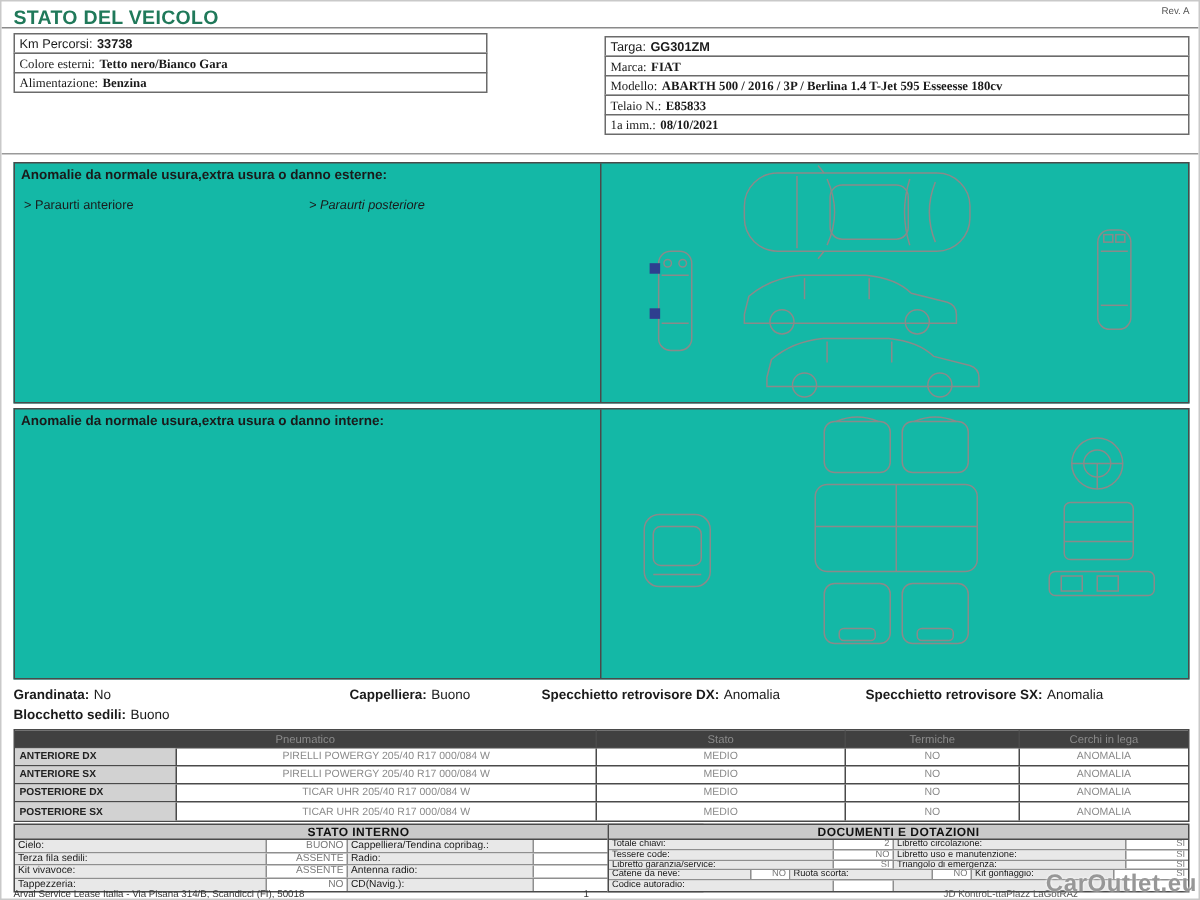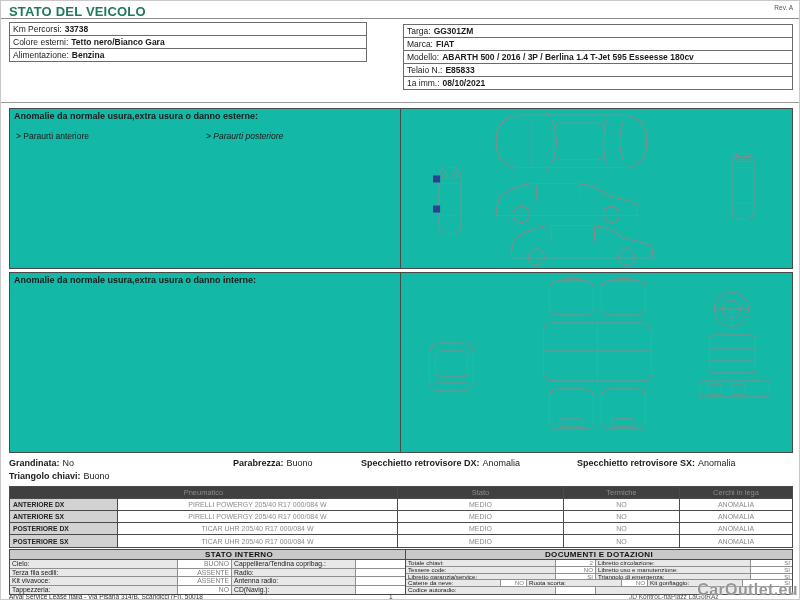--- a/index.html
+++ b/index.html
@@ -6,24 +6,24 @@
   *{margin:0;padding:0;box-sizing:border-box;}
   html,body{width:800px;height:600px;background:#fff;}
   body{font-family:"Liberation Sans",sans-serif;color:#1a1a1a;}
   .page{position:relative;width:800px;height:600px;background:#fff;border:1px solid #c9c9c9;overflow:hidden;}
 
   .title{position:absolute;left:8px;top:3px;font-size:13px;font-weight:bold;color:#20795a;letter-spacing:.2px;}
   .rev{position:absolute;right:6px;top:3px;font-size:6.5px;color:#555;}
   .hline{position:absolute;left:0;right:0;top:17px;border-top:1px solid #8a8a8a;}
   .divider{position:absolute;left:0;right:0;top:101px;border-top:1px solid #9a9a9a;}
 
-  .info-left{position:absolute;left:8px;top:21px;width:358px;}
+  .info-left{position:absolute;left:8px;top:21px;width:316px;}
   .info-right{position:absolute;left:402px;top:23px;width:390px;}
   .inforow{border:1px solid #6b6b6b;padding:1px 3px;font-size:8.5px;line-height:10px;background:#fff;}
-  .inforow + .inforow{margin-top:-1px;}
+  .inforow + .inforow{margin-top:-1px;font-family:Liberation Serif, serif;}
   .ilbl{font-weight:normal;}
   .ival{font-weight:bold;margin-left:3px;}
 
   .dbox{position:absolute;left:8px;width:784px;border:1px solid #4a4a4a;background:#14b8a6;}
   .box-ext{top:107px;height:161px;}
   .box-int{top:271px;height:181px;}
   .box-title{position:absolute;left:4px;top:2px;font-size:9px;font-weight:bold;}
   .ditem{position:absolute;font-size:8.5px;top:22px;}
   .diagram-panel{position:absolute;right:0;top:0;bottom:0;width:392px;border-left:1px solid #4a4a4a;}
   .diagram-panel svg{display:block;width:100%;height:100%;}
@@ -172,24 +172,24 @@
           <rect x="298" y="108" width="70" height="16" rx="4"></rect>
           <rect x="306" y="111" width="14" height="10"></rect>
           <rect x="330" y="111" width="14" height="10"></rect>
         </g>
       </svg>
     </div>
   </div>
 
   <div class="summary">
     <span class="sumitem" style="left:0;top:0;"><span class="slbl">Grandinata:</span><span class="sval">No</span></span>
-    <span class="sumitem" style="left:224px;top:0;"><span class="slbl">Parabrezza:</span><span class="sval">Buono</span></span>
+    <span class="sumitem" style="left:224px;top:0;"><span class="slbl">Cappelliera:</span><span class="sval">Buono</span></span>
     <span class="sumitem" style="left:352px;top:0;"><span class="slbl">Specchietto retrovisore DX:</span><span class="sval">Anomalia</span></span>
     <span class="sumitem" style="left:568px;top:0;"><span class="slbl">Specchietto retrovisore SX:</span><span class="sval">Anomalia</span></span>
-    <span class="sumitem" style="left:0;top:13px;"><span class="slbl">Triangolo chiavi:</span><span class="sval">Buono</span></span>
+    <span class="sumitem" style="left:0;top:13px;"><span class="slbl">Blocchetto sedili:</span><span class="sval">Buono</span></span>
   </div>
 
   <div class="ttable">
     <div class="trow thead">
       <div class="tcell" style="width:388px;">Pneumatico</div>
       <div class="tcell" style="width:166px;">Stato</div>
       <div class="tcell" style="width:116px;">Termiche</div>
       <div class="tcell" style="flex:1;">Cerchi in lega</div>
     </div>
     <div class="trow">

